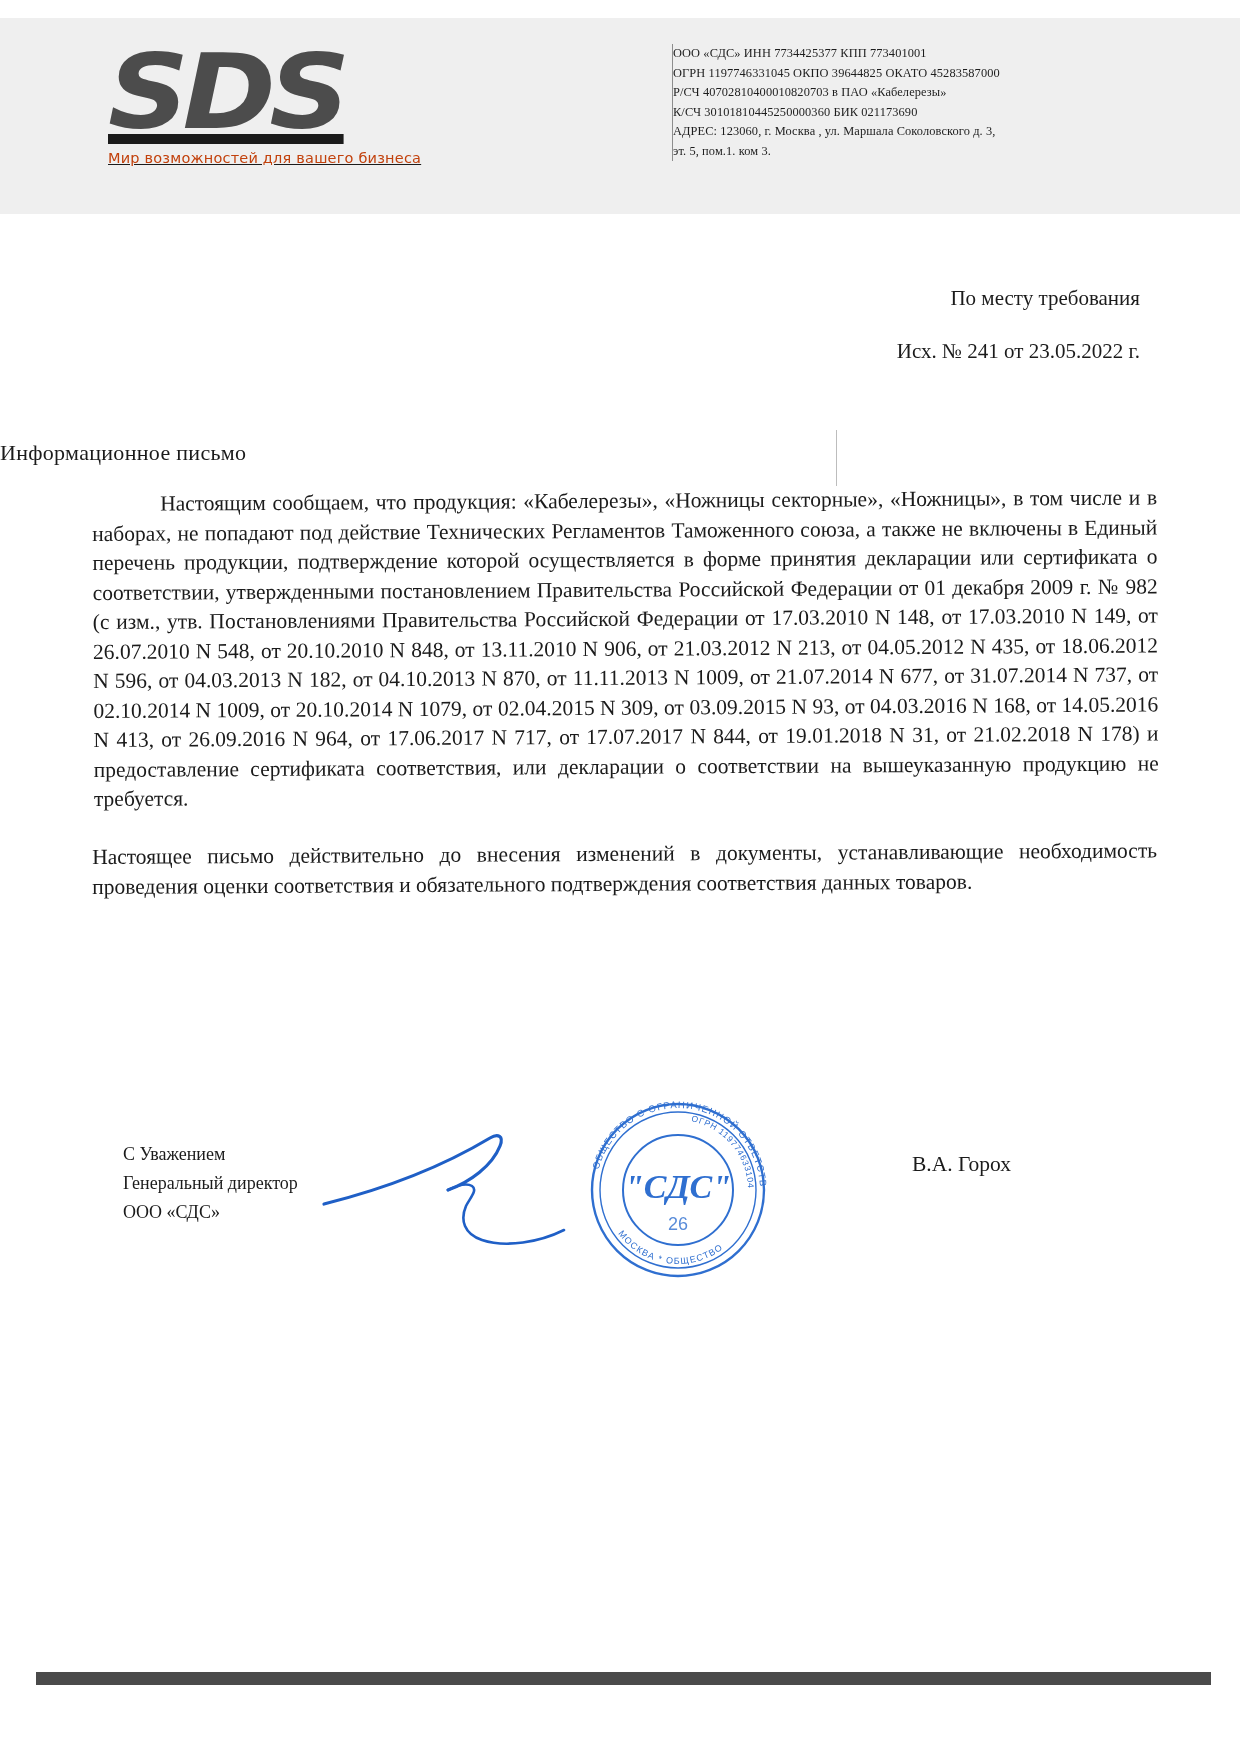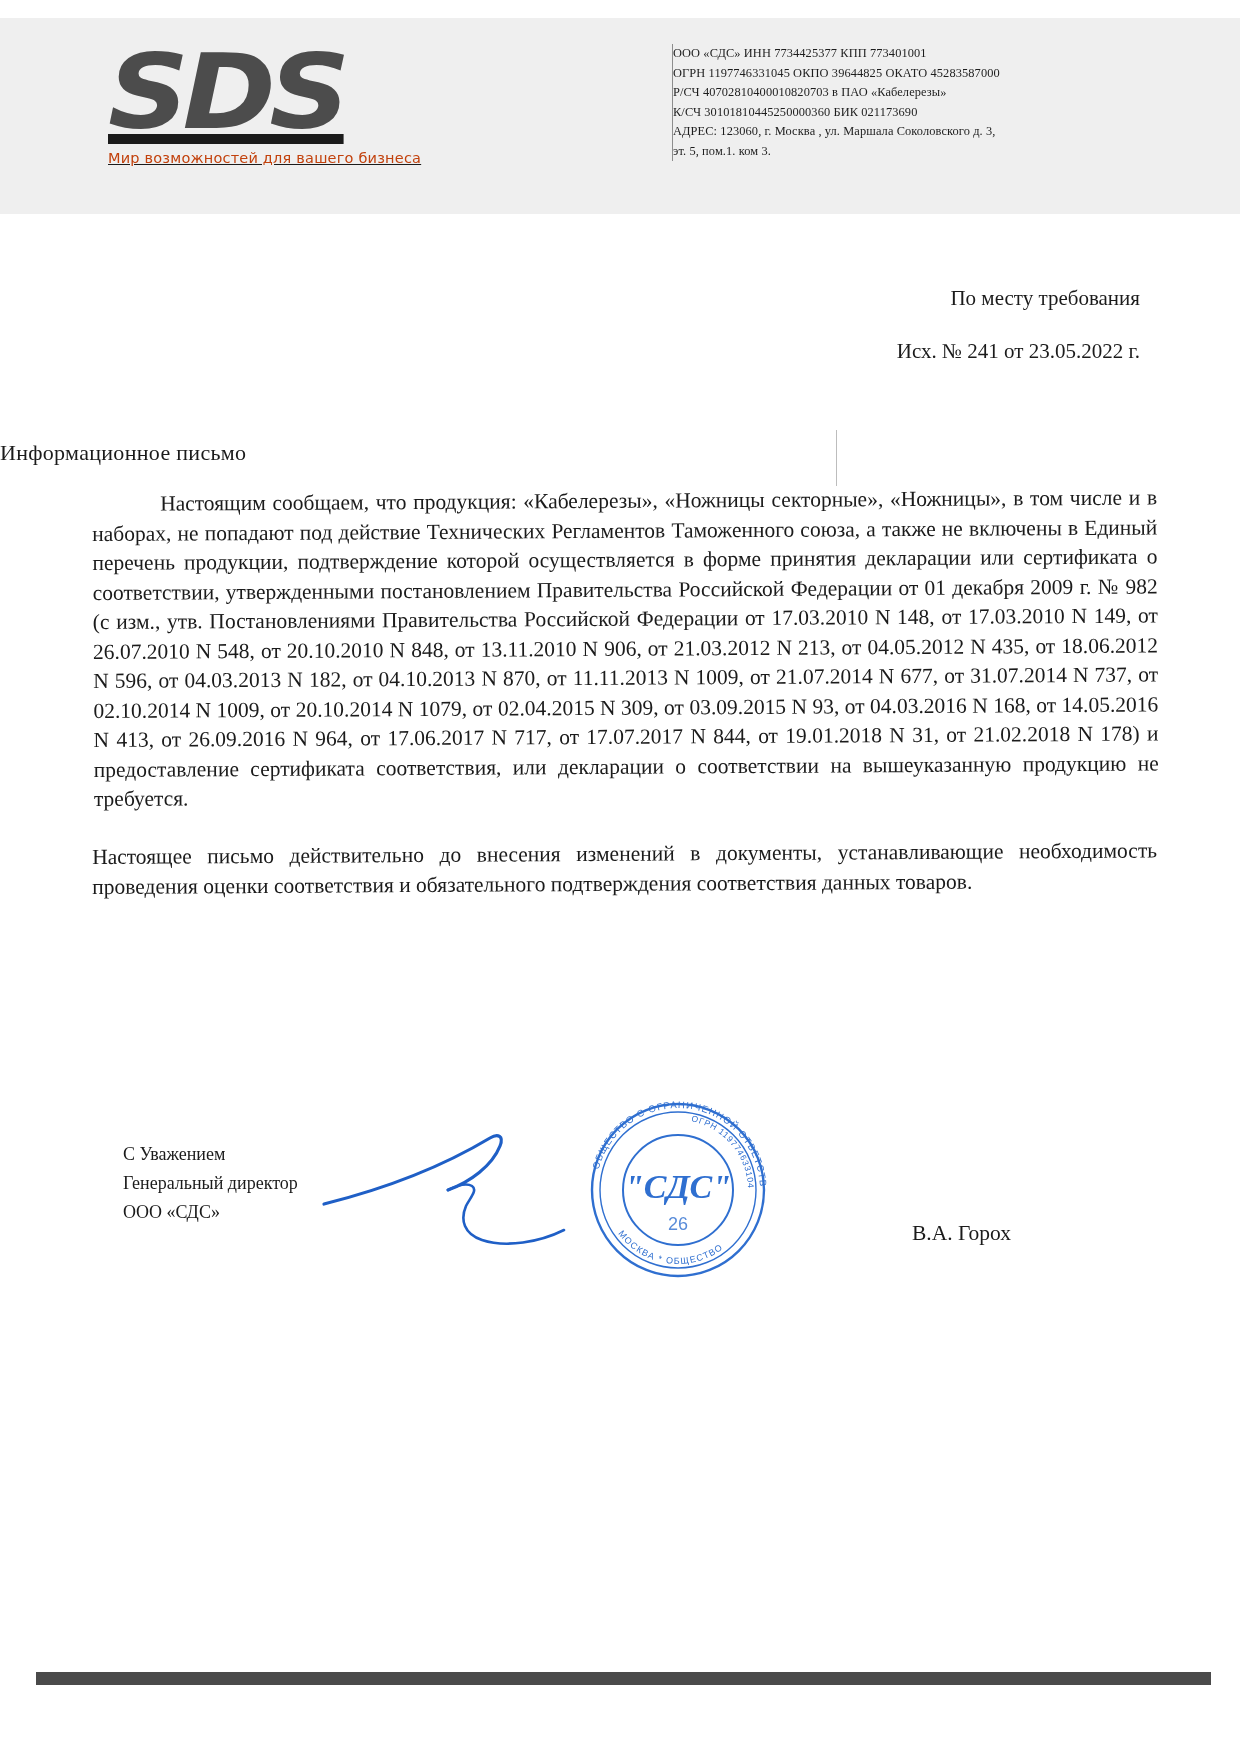--- a/index.html
+++ b/index.html
@@ -132,21 +132,21 @@
     position: absolute;
     left: 79px;
     top: 1140px;
     font-size: 18px;
     line-height: 29px;
     margin-left: 44px;
   }
   .signature-name {
     position: absolute;
     left: 912px;
-    top: 1221px;
+    top: 1152px;
     font-size: 21.5px;
   }
 
   
   .stamp {
     position: absolute;
     left: 578px;
     top: 1090px;
     width: 200px;
     height: 200px;

